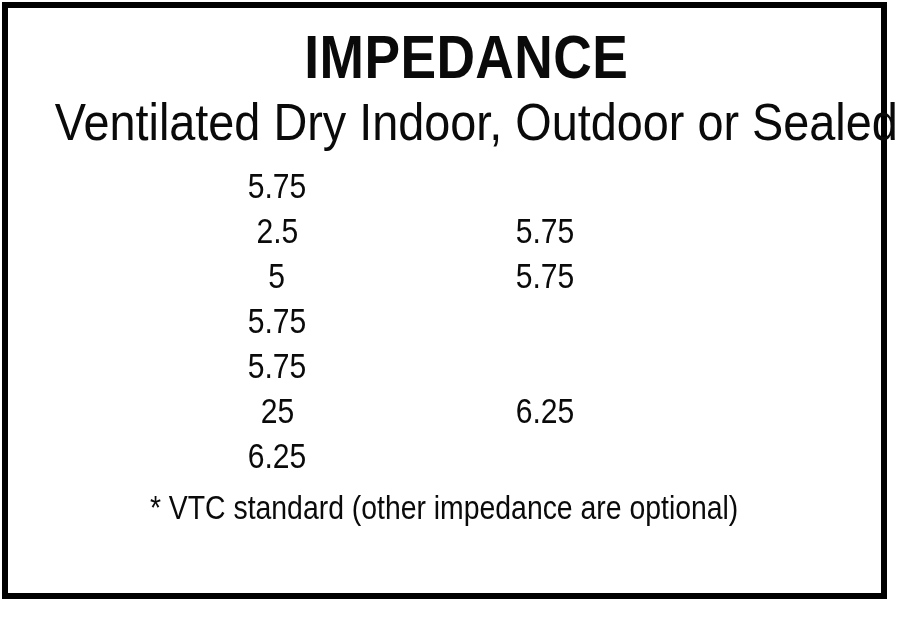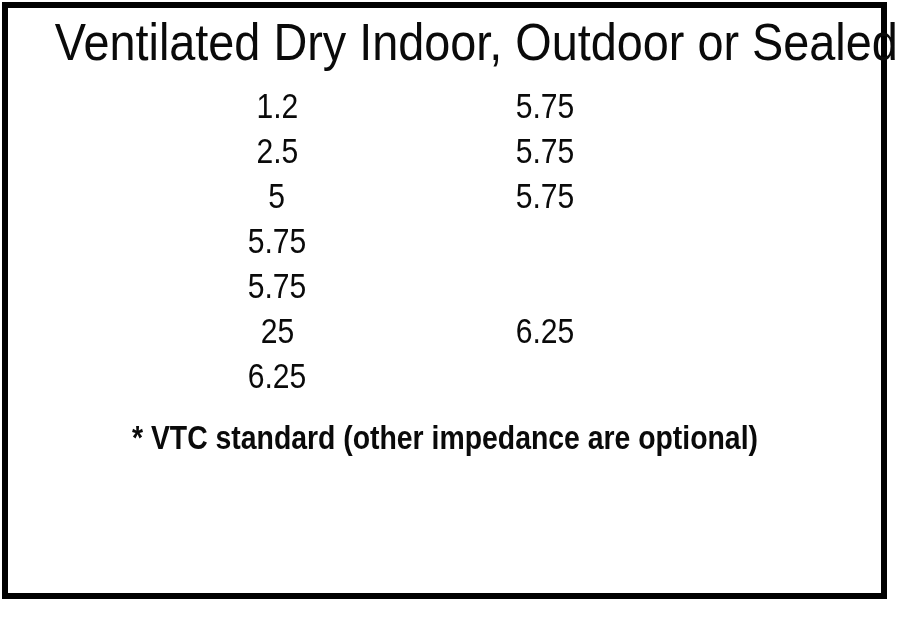--- a/index.html
+++ b/index.html
@@ -61,42 +61,44 @@
     line-height: 45px;
     text-align: center;
   }
   .trow .cell {
     font-size: 35px;
     height: 45px;
     line-height: 45px;
     text-align: center;
   }
   .footnote {
-    margin-top: 20px;
+    margin-top: 10px;
     text-align: center;
     font-size: 33px;
-    font-weight: bold;
+    font-weight: normal;
     line-height: 1.2;
   }
 </style>
 </head>
 <body>
 
 <div class="frame">
 
+  <div class="title">
+    <span class="cx">IMPEDANCE</span>
+  </div>
 
   <div class="subtitle">
     <span class="cx">Ventilated Dry Indoor, Outdoor or Sealed</span>
   </div>
 
   <div class="tgrid theader">
   </div>
 
   <div class="tgrid trow">
-    <div class="cell"><span class="cx">1.2</span></div>
     <div class="cell"><span class="cx">5.75</span></div>
   </div>
   <div class="tgrid trow">
     <div class="cell"><span class="cx">2.5</span></div>
     <div class="cell"><span class="cx">5.75</span></div>
   </div>
   <div class="tgrid trow">
     <div class="cell"><span class="cx">5</span></div>
     <div class="cell"><span class="cx">5.75</span></div>
   </div>

